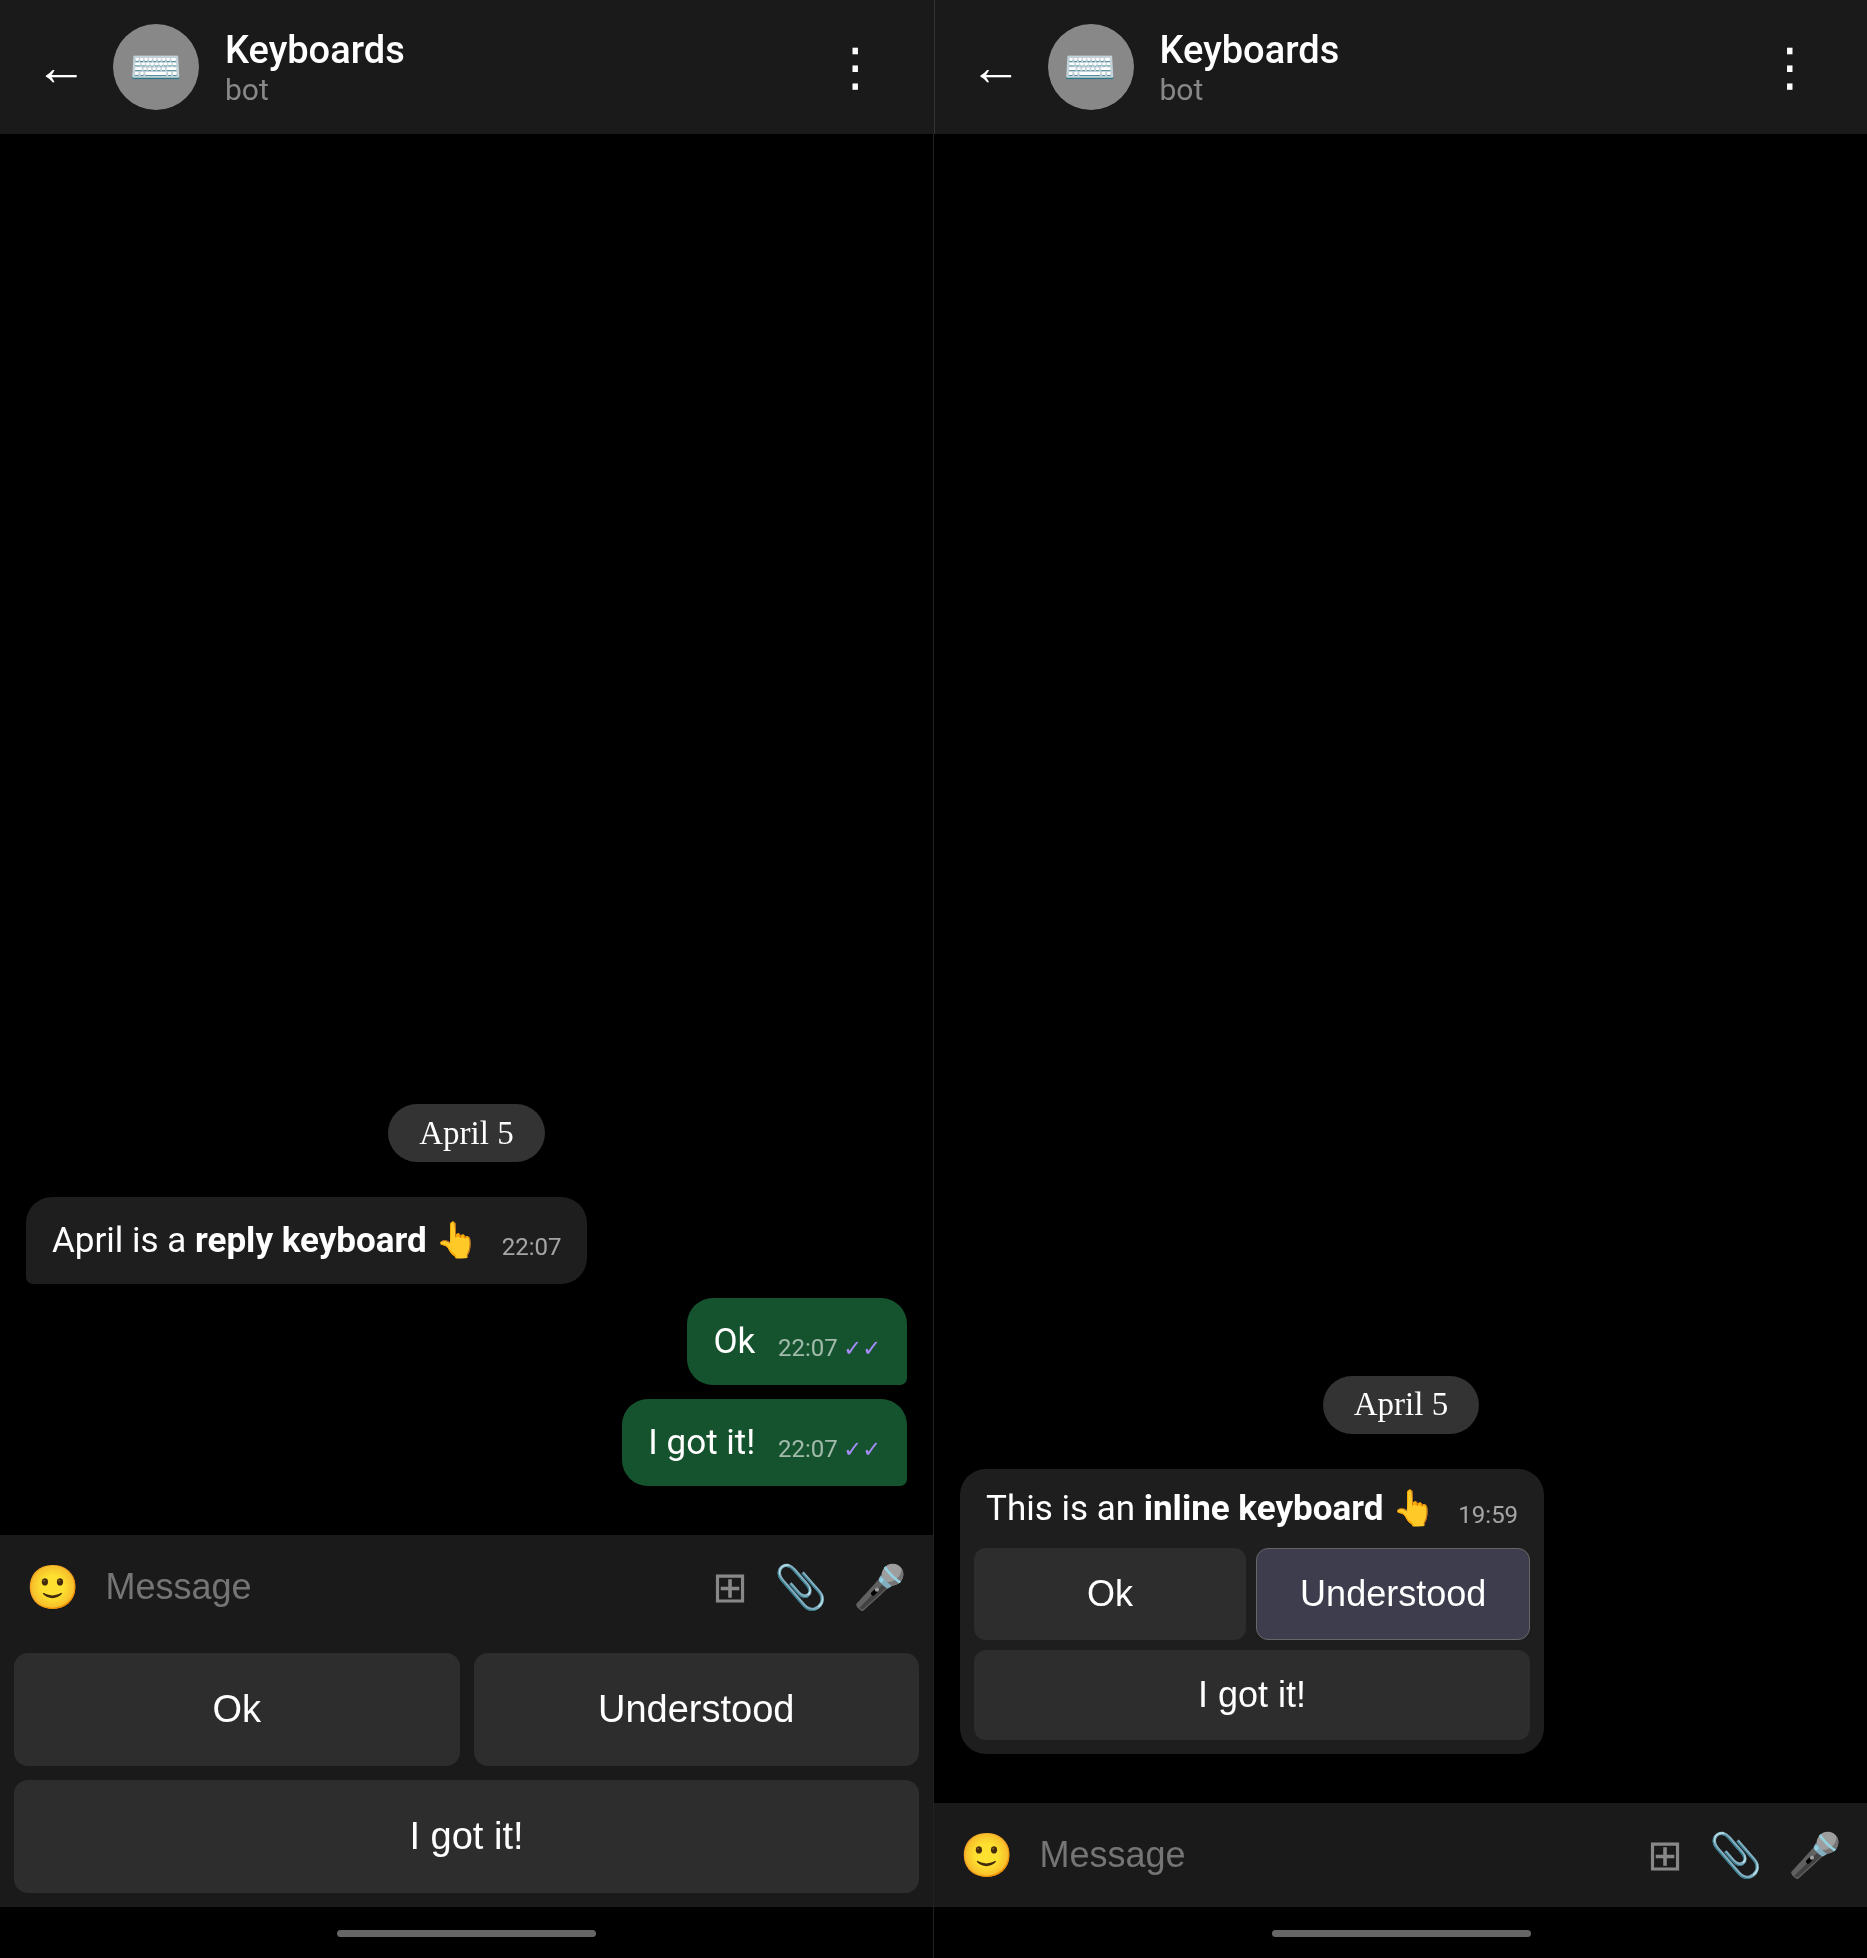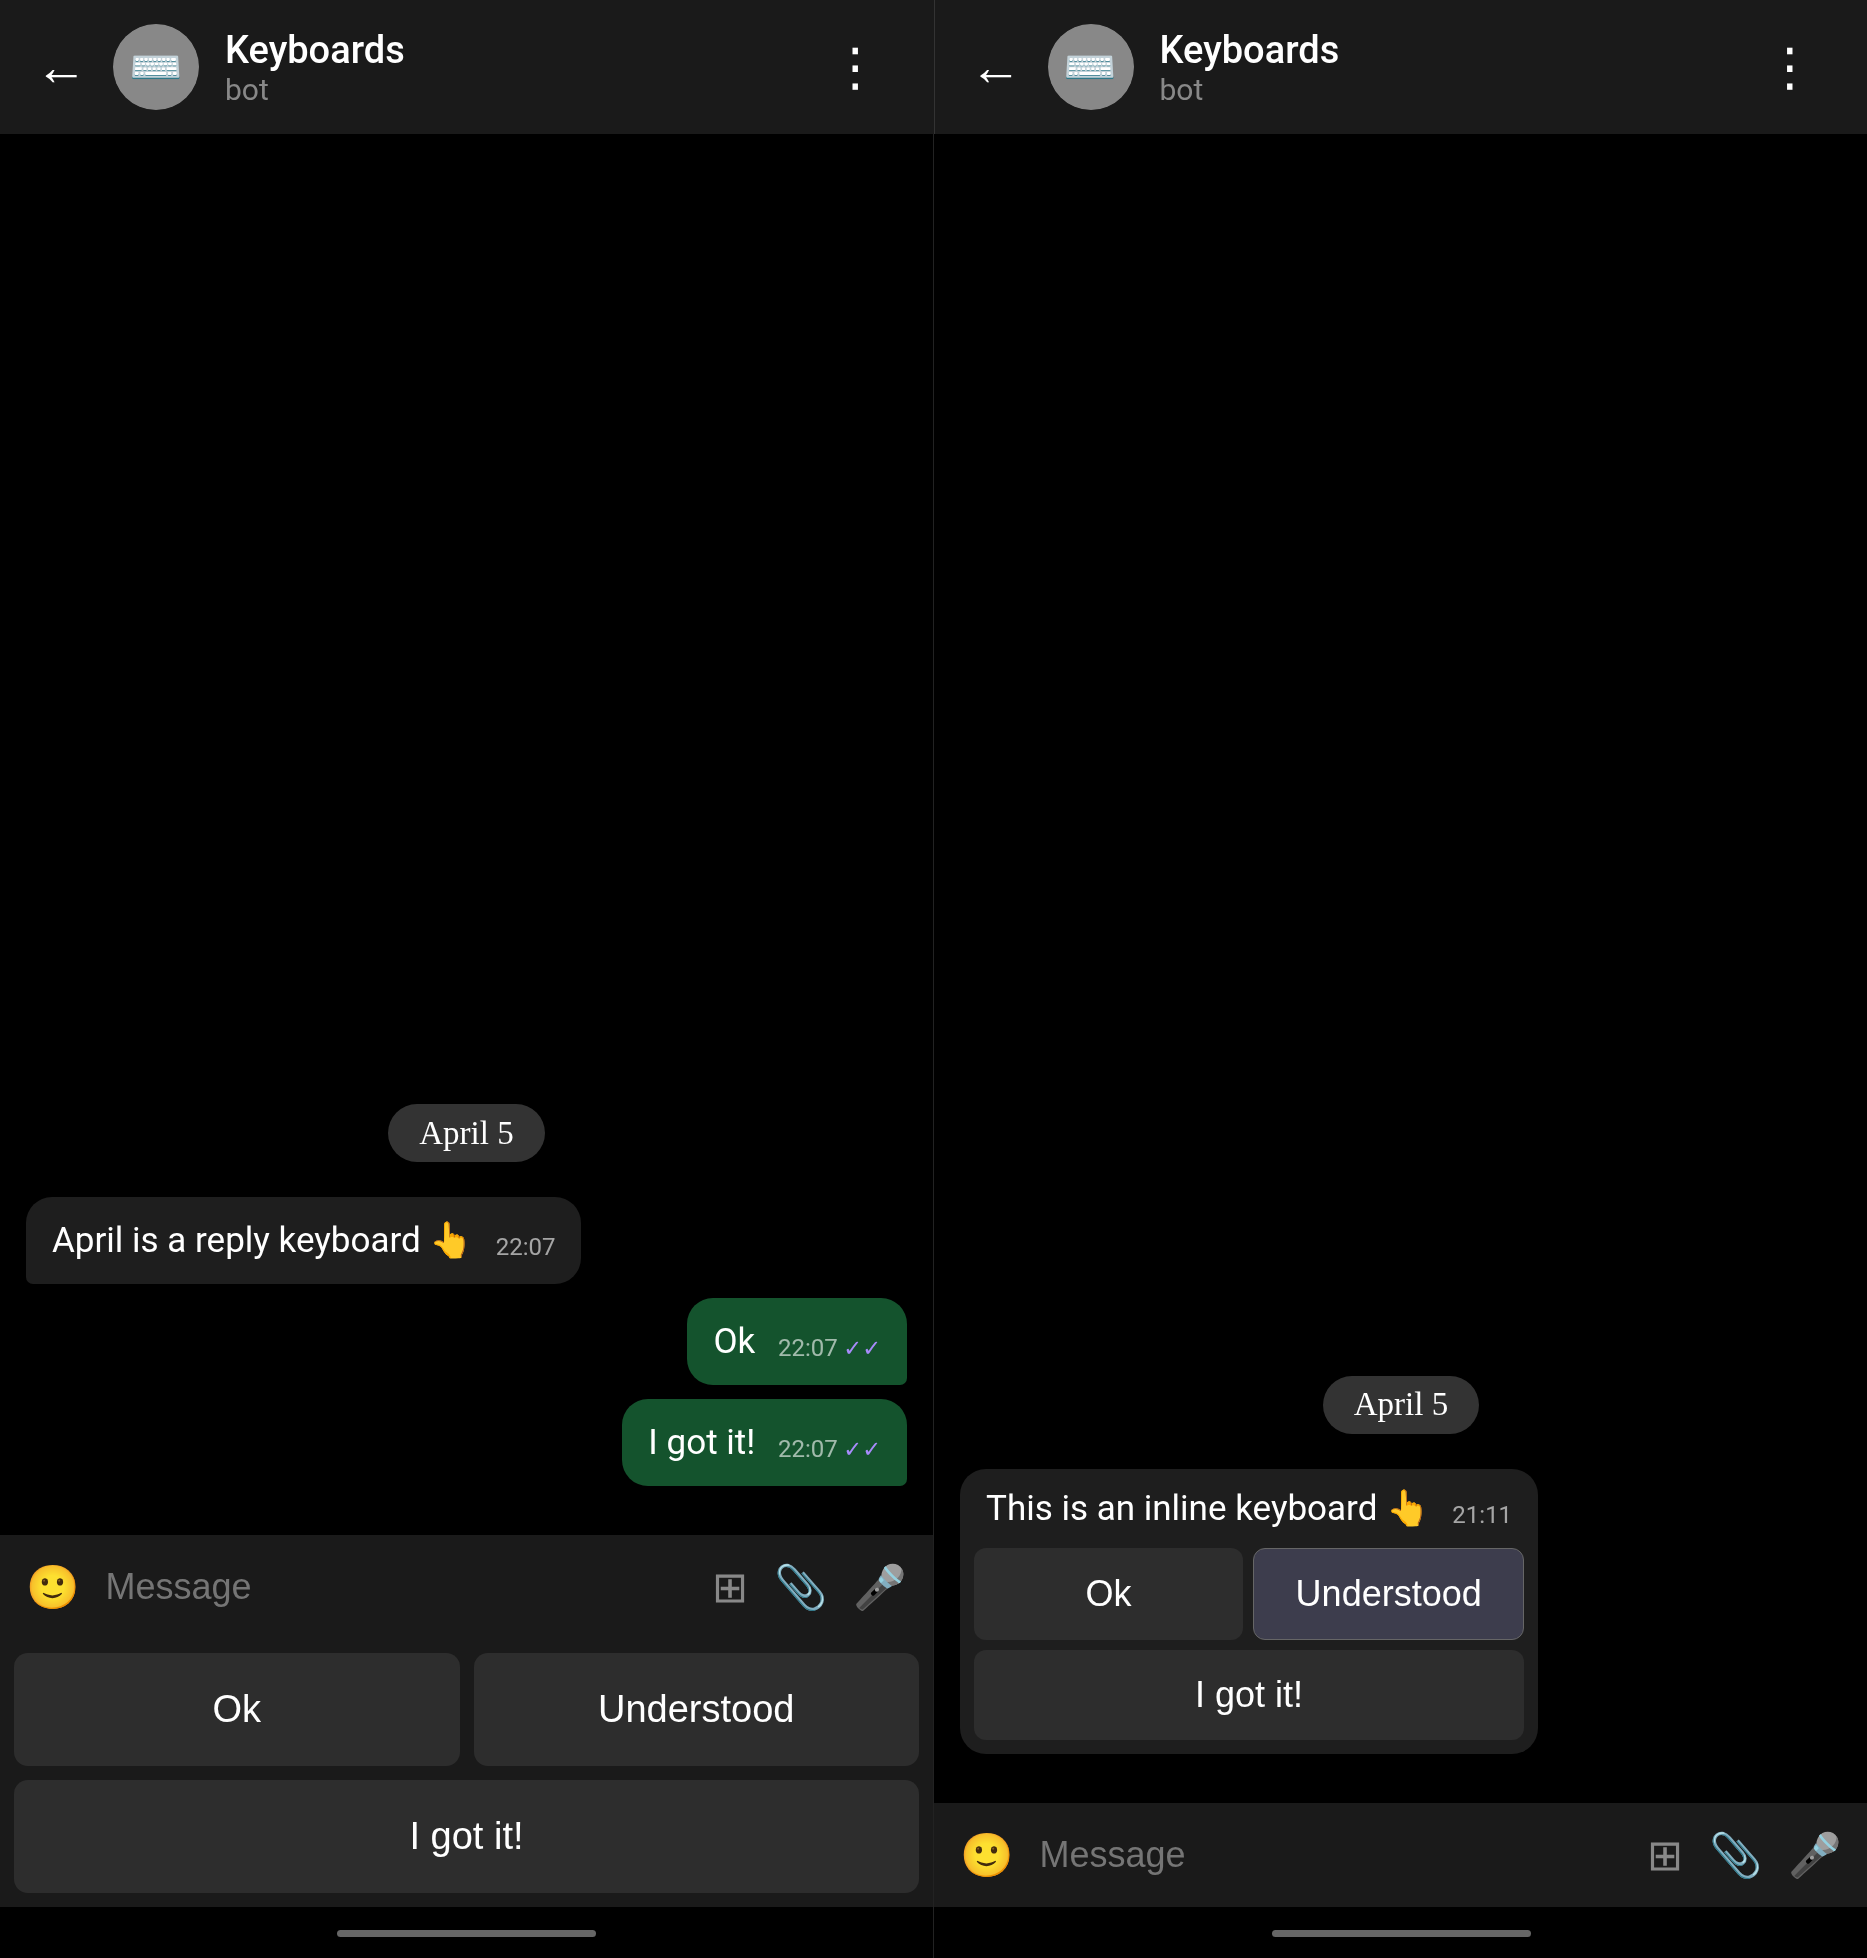--- a/index.html
+++ b/index.html
@@ -168,21 +168,21 @@
       display: inline-block;
       vertical-align: bottom;
     }
 
     .message-time.with-ticks::after {
       content: ' ✓✓';
       color: #a78bfa;
       font-size: 22.5px;
     }
 
-    .bold { font-weight: 400; }
+    .bold { font-weight: 700; }
 
     
     .input-bar {
       background: #1a1a1a;
       height: 104px;
       display: flex;
       align-items: center;
       padding: 0 26px;
       gap: 26px;
       flex-shrink: 0;
@@ -372,21 +372,21 @@
   </div>
 
   <div class="right-panel">
     <div class="chat-area">
       <div class="date-badge">April 5</div>
 
       <div class="message-row left">
         <div class="inline-message-container">
           <div class="inline-message-text">
             <span>This is an </span><span class="bold">inline keyboard</span><span> 👆</span>
-            <span class="message-time">21:11</span>
+            <span class="message-time">19:59</span>
           </div>
           <div class="inline-keyboard">
             <div class="inline-keyboard-row">
               <button class="inline-btn">Ok</button>
               <button class="inline-btn active">Understood</button>
             </div>
             <div class="inline-keyboard-row">
               <button class="inline-btn">I got it!</button>
             </div>
           </div>

